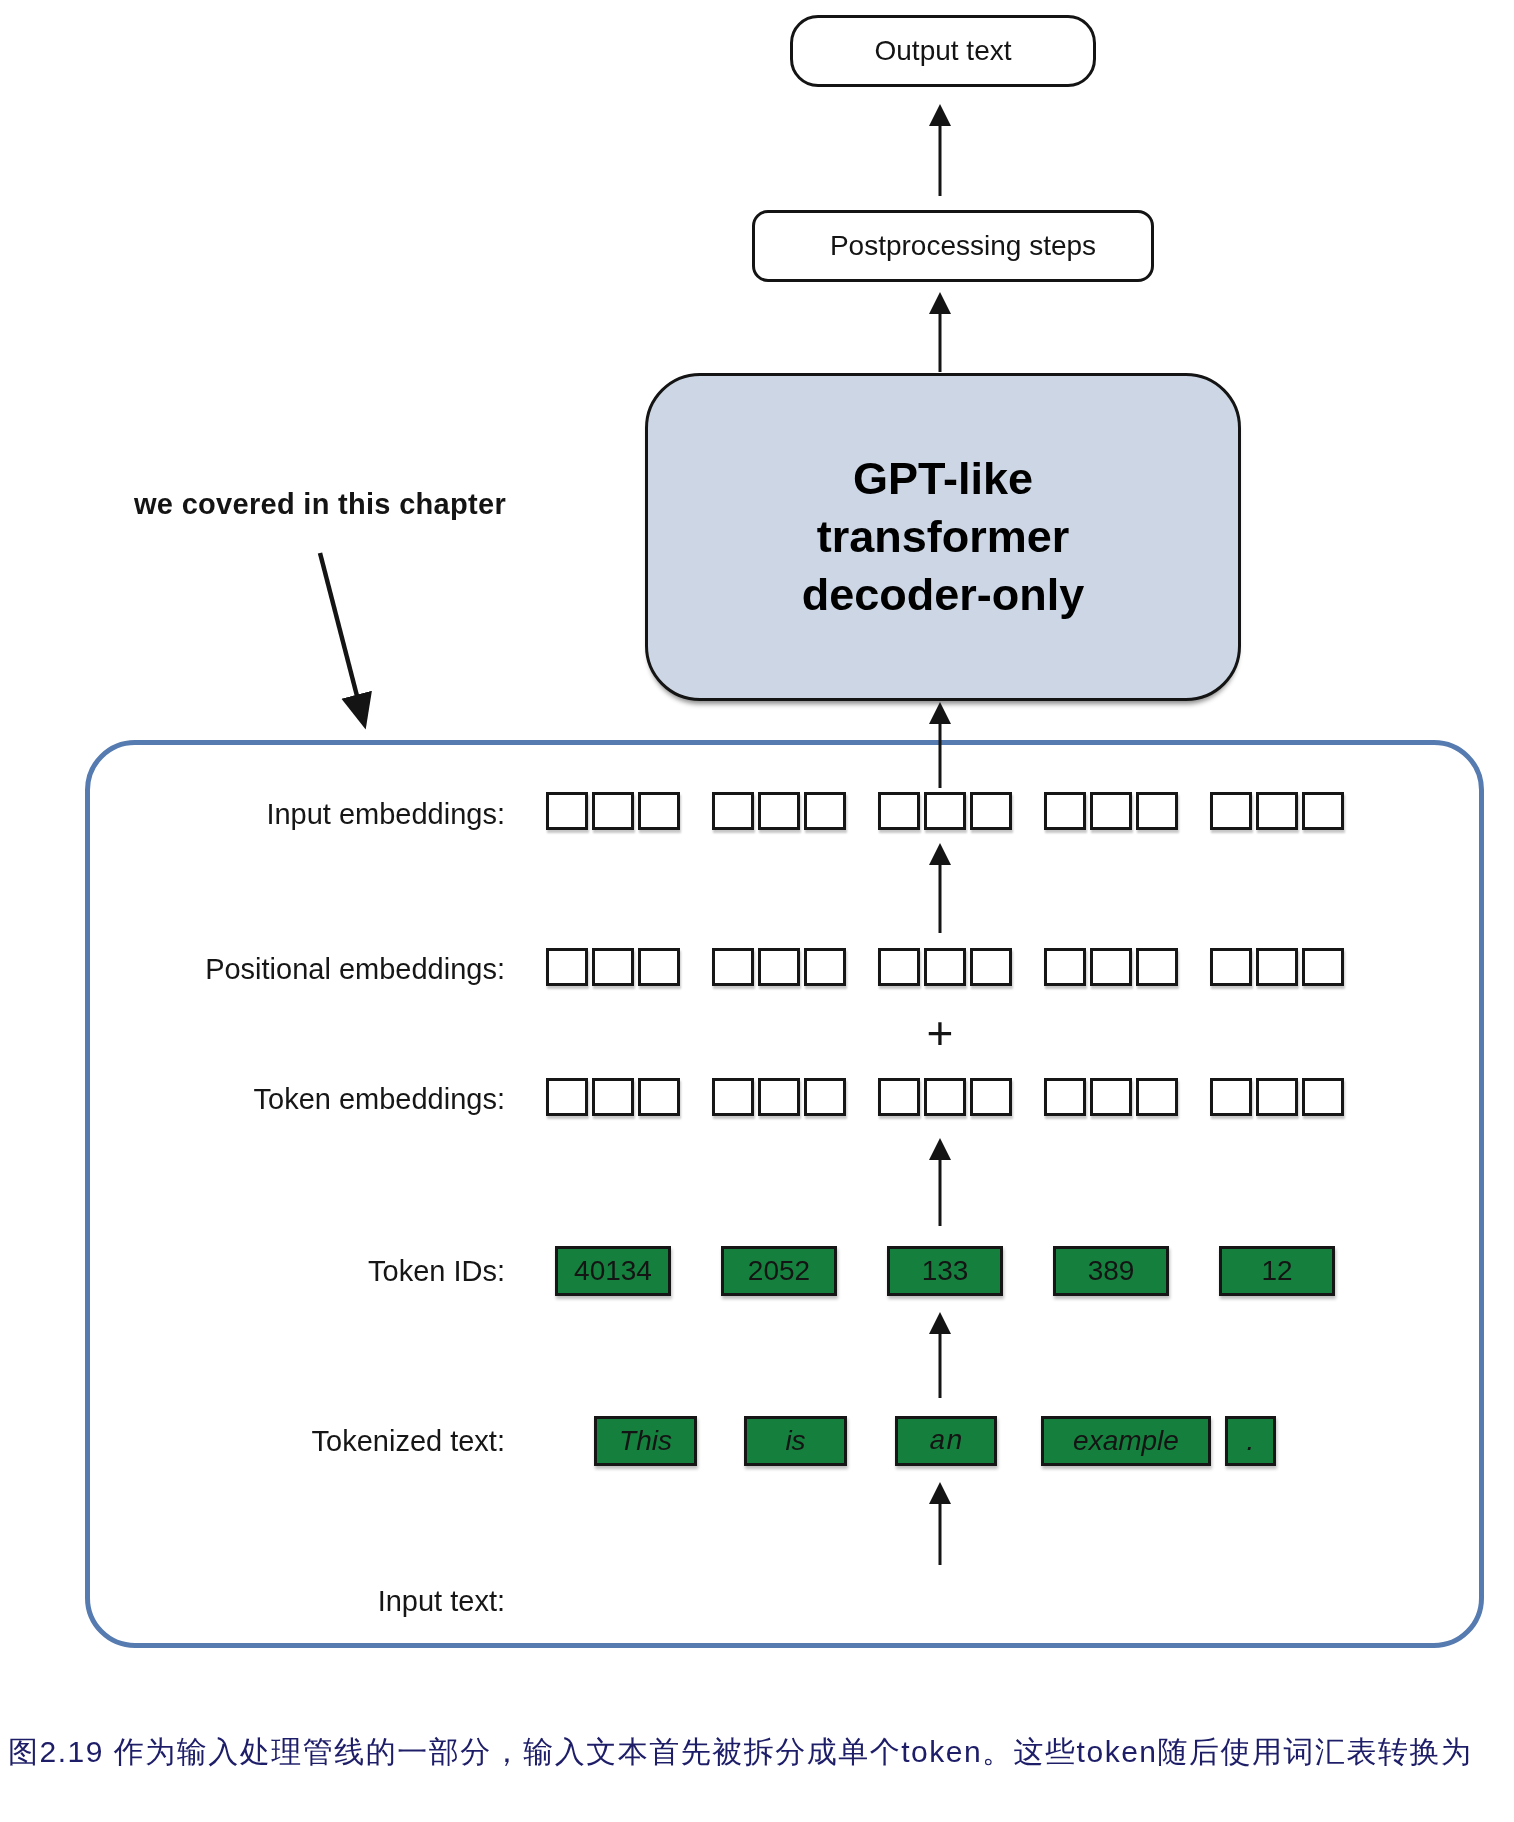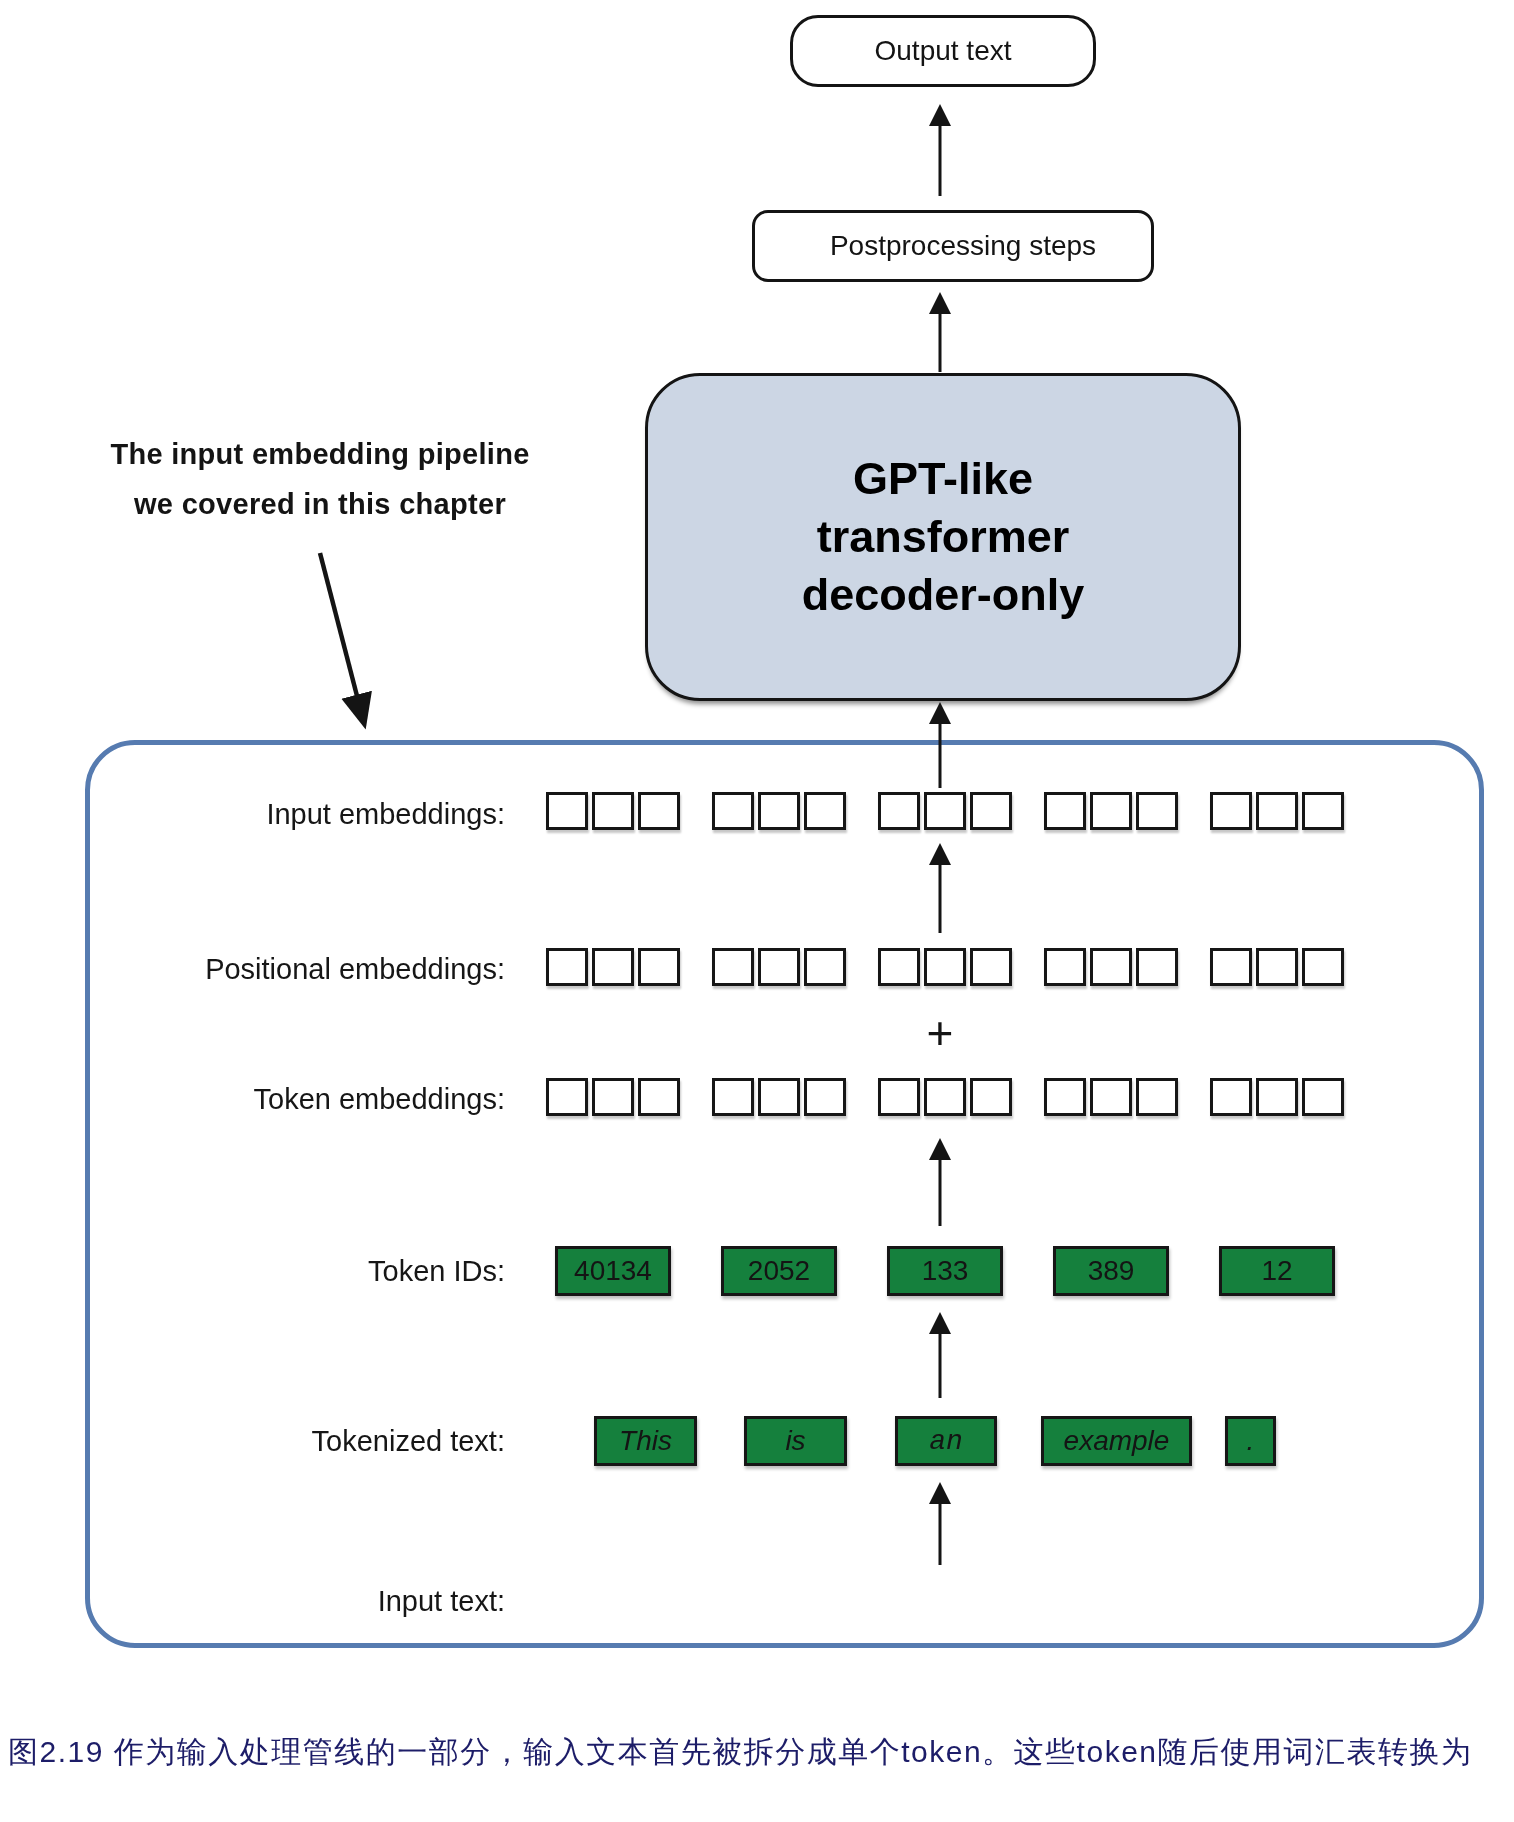--- a/index.html
+++ b/index.html
@@ -95,21 +95,20 @@
   <div class="arrow-up" style="left:929px;top:292px;height:80px;"></div>
 
   <div class="gpt">
     <div>GPT-like</div>
     <div>transformer</div>
     <div>decoder-only</div>
   </div>
 
   <div class="arrow-up" style="left:929px;top:702px;height:86px;"></div>
 
-  <div class="note" style="top:438px;">The input embedding pipeline</div>
   <div class="note" style="top:488px;">we covered in this chapter</div>
 
   <svg class="note-arrow" width="100" height="200" viewBox="0 0 100 200">
     <defs>
       <marker id="ah" markerWidth="9" markerHeight="8" refX="6.5" refY="3.5" orient="auto">
         <path d="M0,0 L8,3.5 L0,7 Z" fill="#141414"></path>
       </marker>
     </defs>
     <line x1="20" y1="8" x2="64" y2="178" stroke="#141414" stroke-width="4.5" marker-end="url(#ah)"></line>
   </svg>
@@ -215,21 +214,21 @@
   <div class="valbox idbox" style="left:887px;">133</div>
   <div class="valbox idbox" style="left:1053px;">389</div>
   <div class="valbox idbox" style="left:1219px;">12</div>
 
   <div class="arrow-up" style="left:929px;top:1312px;height:86px;"></div>
 
   <div class="rowlabel" style="top:1422px;">Tokenized text:</div>
   <div class="valbox tokbox" style="left:594px;width:103px;">This</div>
   <div class="valbox tokbox" style="left:744px;width:103px;">is</div>
   <div class="valbox tokbox" style="left:895px;width:102px;font-family:Liberation Mono, monospace;">an</div>
-  <div class="valbox tokbox" style="left:1041px;width:151px;">example</div>
+  <div class="valbox tokbox" style="left:1041px;width:170px;">example</div>
   <div class="valbox tokbox" style="left:1225px;width:51px;">.</div>
 
   <div class="arrow-up" style="left:929px;top:1482px;height:83px;"></div>
 
   <div class="rowlabel" style="top:1582px;">Input text:</div>
 
   <div class="caption">
     <div>图2.19 作为输入处理管线的一部分，输入文本首先被拆分成单个token。这些token随后使用词汇表转换为</div>
   </div>
 

